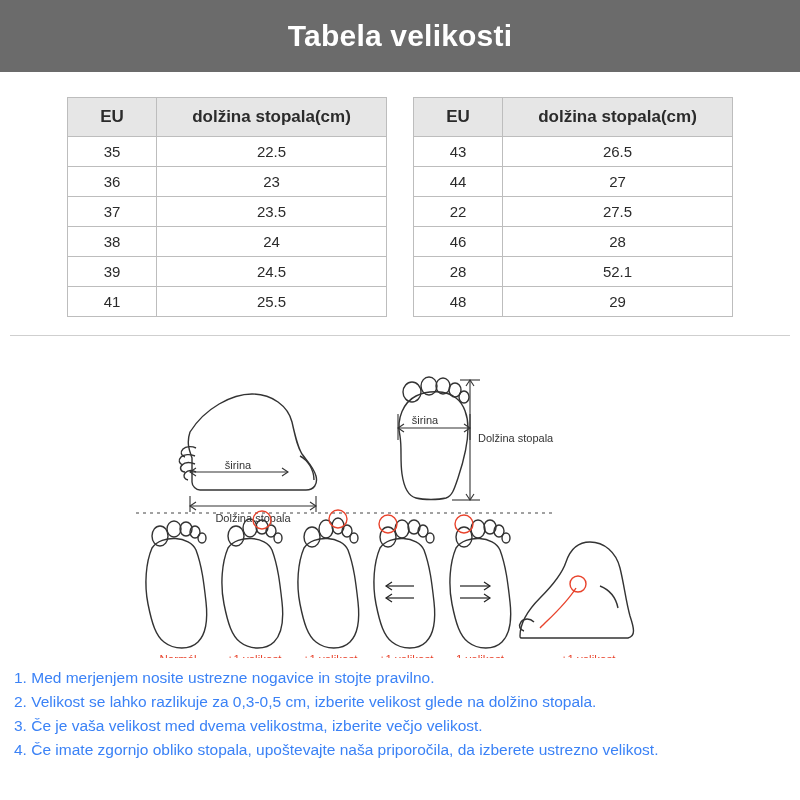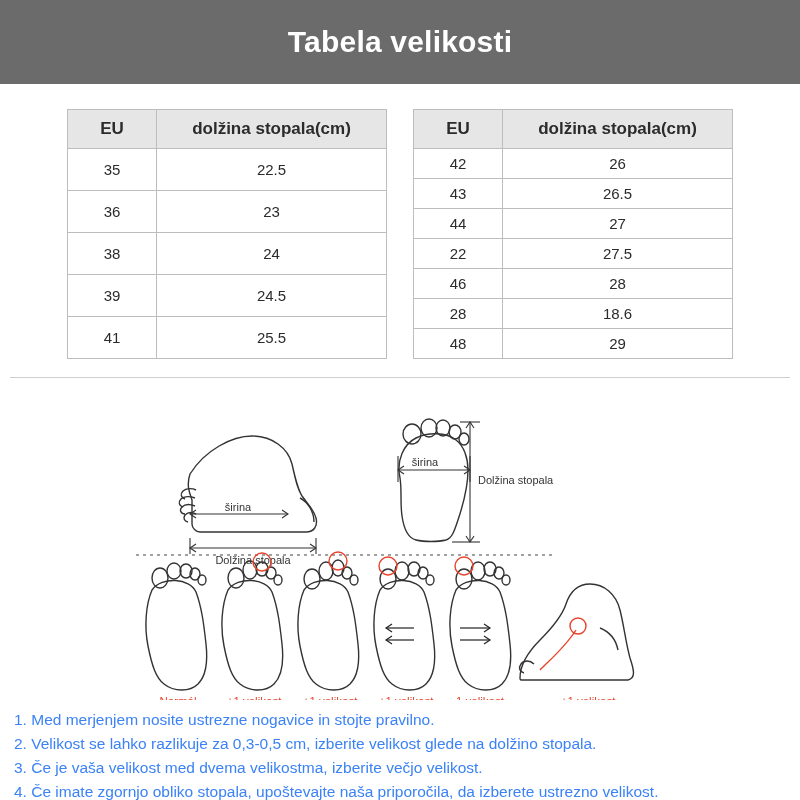--- a/index.html
+++ b/index.html
@@ -15,21 +15,21 @@
     overflow: hidden;
   }
   .page {
     position: relative;
     width: 800px;
     height: 800px;
     background: #ffffff;
   }
   
   .header {
-    height: 84px;
+    height: 72px;
     background: #6b6b6b;
     display: flex;
     align-items: center;
     justify-content: center;
   }
   .header-title {
     color: #ffffff;
     font-size: 30px;
     font-weight: bold;
     letter-spacing: 0.2px;
@@ -119,20 +119,24 @@
       <tbody>
         <tr>
           <td class="col-eu">35</td>
           <td>22.5</td>
         </tr>
         <tr>
           <td class="col-eu">36</td>
           <td>23</td>
         </tr>
         <tr>
+          <td class="col-eu">37</td>
+          <td>23.5</td>
+        </tr>
+        <tr>
           <td class="col-eu">38</td>
           <td>24</td>
         </tr>
         <tr>
           <td class="col-eu">39</td>
           <td>24.5</td>
         </tr>
         <tr>
           <td class="col-eu">41</td>
           <td>25.5</td>
@@ -142,42 +146,38 @@
 
     <table class="size-table">
       <thead>
         <tr>
           <th class="col-eu">EU</th>
           <th>dolžina stopala(cm)</th>
         </tr>
       </thead>
       <tbody>
         <tr>
-          <td class="col-eu">42</td>
-          <td>26</td>
-        </tr>
-        <tr>
           <td class="col-eu">43</td>
           <td>26.5</td>
         </tr>
         <tr>
           <td class="col-eu">44</td>
           <td>27</td>
         </tr>
         <tr>
           <td class="col-eu">22</td>
           <td>27.5</td>
         </tr>
         <tr>
           <td class="col-eu">46</td>
           <td>28</td>
         </tr>
         <tr>
           <td class="col-eu">28</td>
-          <td>18.6</td>
+          <td>52.1</td>
         </tr>
         <tr>
           <td class="col-eu">48</td>
           <td>29</td>
         </tr>
       </tbody>
     </table>
 
   </div>
 

